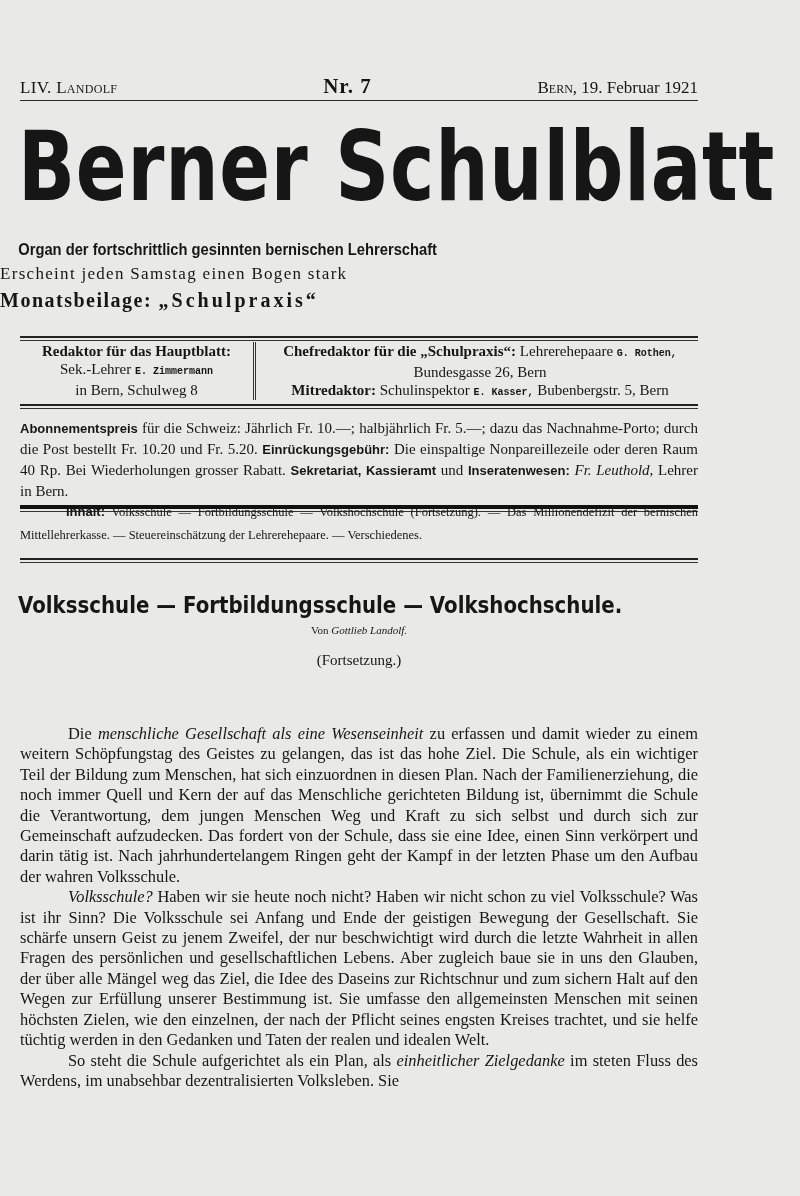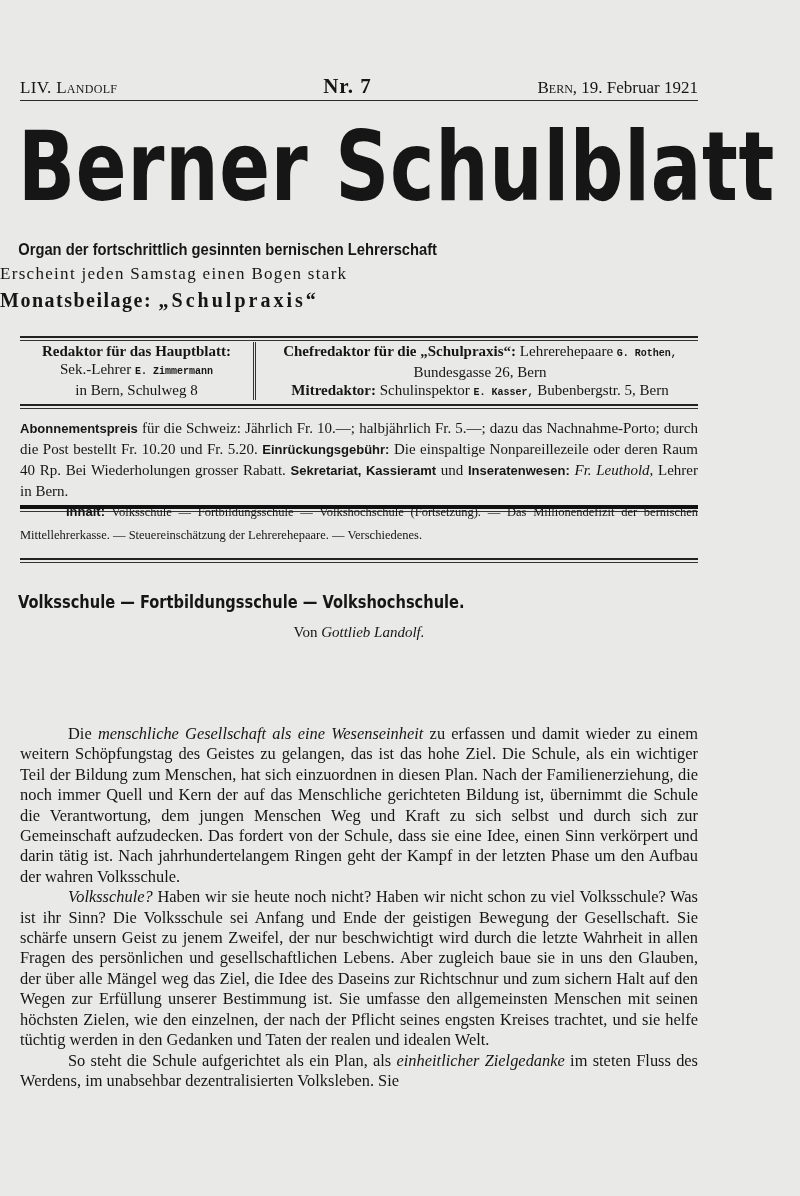--- a/index.html
+++ b/index.html
@@ -44,23 +44,23 @@
   .ed-right { flex: 1; font-size: 15px; line-height: 18px; text-align: center; padding-left: 6px; }
   .condensed-b { font-family: Liberation Mono, monospace; font-weight: bold; font-size: 10px; }
   .gothic { font-weight: bold; }
 
   .abo { position: absolute; left: 20px; top: 418px; width: 678px; font-size: 15px; line-height: 20px; text-align: justify; }
   .sans-b { font-family: "Liberation Sans", sans-serif; font-weight: bold; font-size: 13px; }
 
   .inhalt { position: absolute; left: 20px; top: 500px; width: 678px; font-size: 12.5px; line-height: 23px; text-align: justify; }
   .inhalt .lbl { padding-left: 46px; }
 
-  .article-title { position: absolute; left: 18px; top: 592px; width: 684px; font-family: "DejaVu Sans", sans-serif; font-weight: bold; font-size: 17px; white-space: nowrap; }
+  .article-title { position: absolute; left: 18px; top: 592px; width: 684px; font-family: "DejaVu Sans", sans-serif; font-weight: bold; font-size: 23px; white-space: nowrap; }
   .article-title span { display: inline-block; transform: scaleX(0.86); transform-origin: left; }
-  .byline { position: absolute; left: 0; top: 624px; width: 718px; text-align: center; font-size: 15px; }
+  .byline { position: absolute; left: 0; top: 624px; width: 718px; text-align: center; font-size: 11px; }
   .cont-note { position: absolute; left: 0; top: 652px; width: 718px; text-align: center; font-size: 15px; }
 
   .body-text { position: absolute; left: 20px; top: 680px; width: 678px; font-size: 16.4px; line-height: 20.4px; text-align: justify; margin-top: 44px; }
   .body-text p { margin: 0; text-indent: 48px; }
   i { font-style: italic; }
 </style>
 </head>
 <body>
 
 <div class="page">
@@ -104,20 +104,21 @@
   <div class="rule-heavy" style="top:505px;"></div>
 
   <div class="inhalt">
     <span class="sans-b lbl">Inhalt:</span><span> Volksschule — Fortbildungsschule — Volkshochschule (Fortsetzung). — Das Millionendefizit der bernischen Mittellehrerkasse. — Steuereinschätzung der Lehrerehepaare. — Verschiedenes.</span>
   </div>
 
   <div class="rule-double" style="top:558px;"></div>
 
   <div class="article-title"><span>Volksschule — Fortbildungsschule — Volkshochschule.</span></div>
   <div class="byline"><span>Von </span><i>Gottlieb Landolf.</i></div>
+  <div class="cont-note">(Fortsetzung.)</div>
 
   <div class="body-text">
     <p><span>Die </span><i>menschliche Gesellschaft als eine Wesenseinheit</i><span> zu erfassen und damit wieder zu einem weitern Schöpfungstag des Geistes zu gelangen, das ist das hohe Ziel. Die Schule, als ein wichtiger Teil der Bildung zum Menschen, hat sich einzuordnen in diesen Plan. Nach der Familienerziehung, die noch immer Quell und Kern der auf das Menschliche gerichteten Bildung ist, übernimmt die Schule die Verantwortung, dem jungen Menschen Weg und Kraft zu sich selbst und durch sich zur Gemeinschaft aufzudecken. Das fordert von der Schule, dass sie eine Idee, einen Sinn verkörpert und darin tätig ist. Nach jahrhundertelangem Ringen geht der Kampf in der letzten Phase um den Aufbau der wahren Volksschule.</span></p>
     <p><i>Volksschule?</i><span> Haben wir sie heute noch nicht? Haben wir nicht schon zu viel Volksschule? Was ist ihr Sinn? Die Volksschule sei Anfang und Ende der geistigen Bewegung der Gesellschaft. Sie schärfe unsern Geist zu jenem Zweifel, der nur beschwichtigt wird durch die letzte Wahrheit in allen Fragen des persönlichen und gesellschaftlichen Lebens. Aber zugleich baue sie in uns den Glauben, der über alle Mängel weg das Ziel, die Idee des Daseins zur Richtschnur und zum sichern Halt auf den Wegen zur Erfüllung unserer Bestimmung ist. Sie umfasse den allgemeinsten Menschen mit seinen höchsten Zielen, wie den einzelnen, der nach der Pflicht seines engsten Kreises trachtet, und sie helfe tüchtig werden in den Gedanken und Taten der realen und idealen Welt.</span></p>
     <p><span>So steht die Schule aufgerichtet als ein Plan, als </span><i>einheitlicher Zielgedanke</i><span> im steten Fluss des Werdens, im unabsehbar dezentralisierten Volksleben. Sie</span></p>
   </div>
 
 </div>
 
 </body></html>

